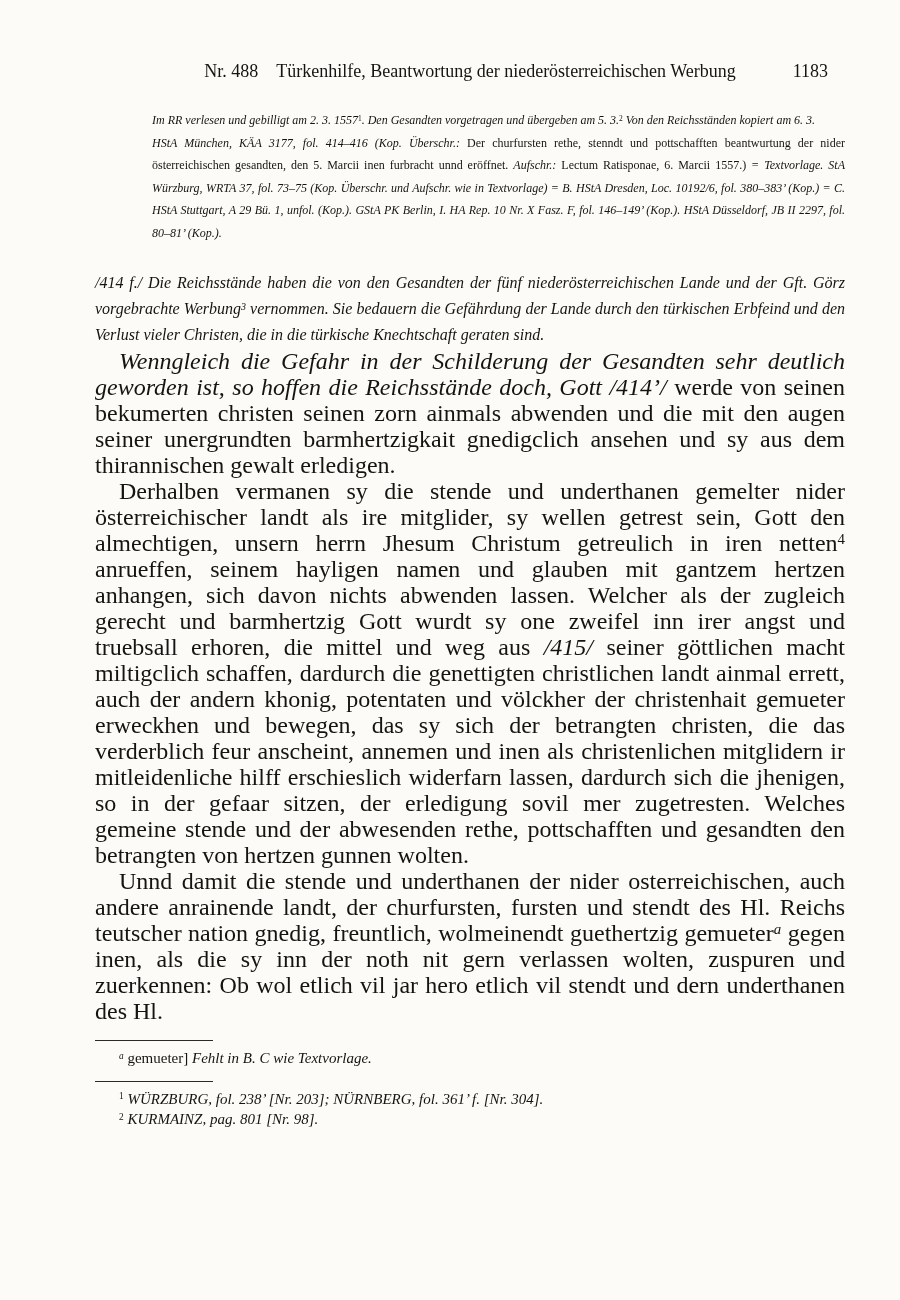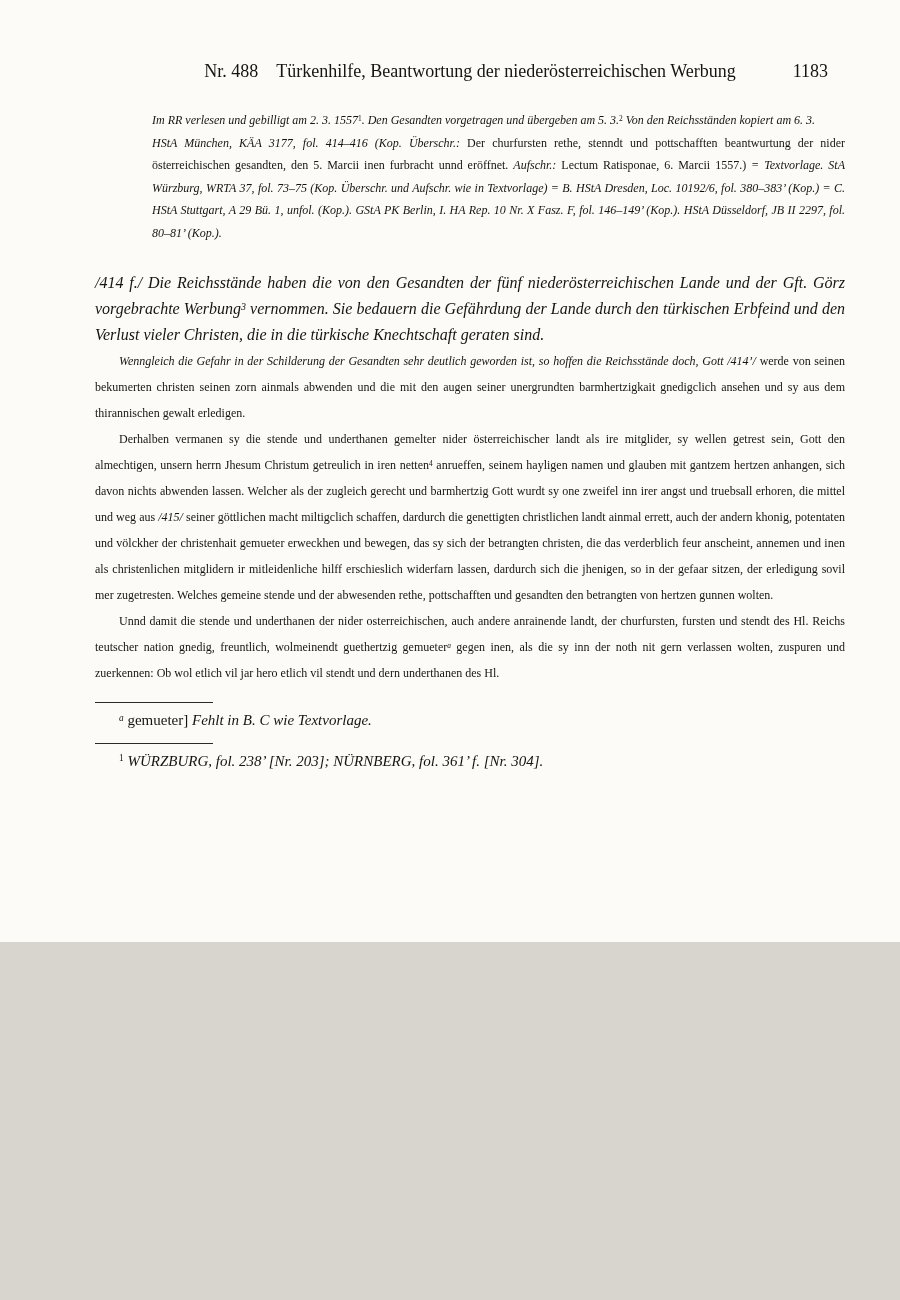--- a/index.html
+++ b/index.html
@@ -1,20 +1,20 @@
 <!DOCTYPE html>
 <html><head>
 <meta charset="utf-8">
 <style>
   html, body { margin: 0; padding: 0; }
   body { background: #d8d5cf; }
   .page {
     position: relative;
     width: 900px;
-    height: 942px;
+    height: 1300px;
     margin: 0 auto;
     background: #fcfbf7;
     color: #161412;
     font-family: "Liberation Serif", "DejaVu Serif", serif;
     box-sizing: border-box;
     padding: 60px 55px 0 95px;
     overflow: hidden;
   }
   .running-head {
     position: relative;
@@ -35,21 +35,21 @@
     margin-left: 57px;
     font-size: 12px;
     line-height: 22.5px;
   }
   p.body-first {
     margin-top: 26px;
     font-size: 16px;
     line-height: 26px;
   }
   p.body-indent {
-    font-size: 12px;
+    font-size: 24px;
     line-height: 26px;
     text-indent: 24px;
   }
   .it { font-style: italic; }
   sup {
     font-size: 62%;
     line-height: 0;
     vertical-align: baseline;
     position: relative;
     top: -0.45em;
@@ -90,15 +90,16 @@
     </div>
 
   <hr class="fn-rule fn-rule-1">
   <div class="apparatus">
       <p class="apparatus-line"><sup class="it">a</sup><span> gemueter] </span><span class="it">Fehlt in B. C wie Textvorlage.</span></p>
     </div>
 
   <hr class="fn-rule fn-rule-2">
   <div class="footnotes">
       <p class="footnote-line"><sup>1</sup><span class="it"> WÜRZBURG, fol. 238’ [Nr. 203]; NÜRNBERG, fol. 361’ f. [Nr. 304].</span></p>
+      <p class="footnote-line"><sup>2</sup><span class="it"> KURMAINZ, pag. 801 [Nr. 98].</span></p>
     </div>
 
 </div>
 
 </body></html>

